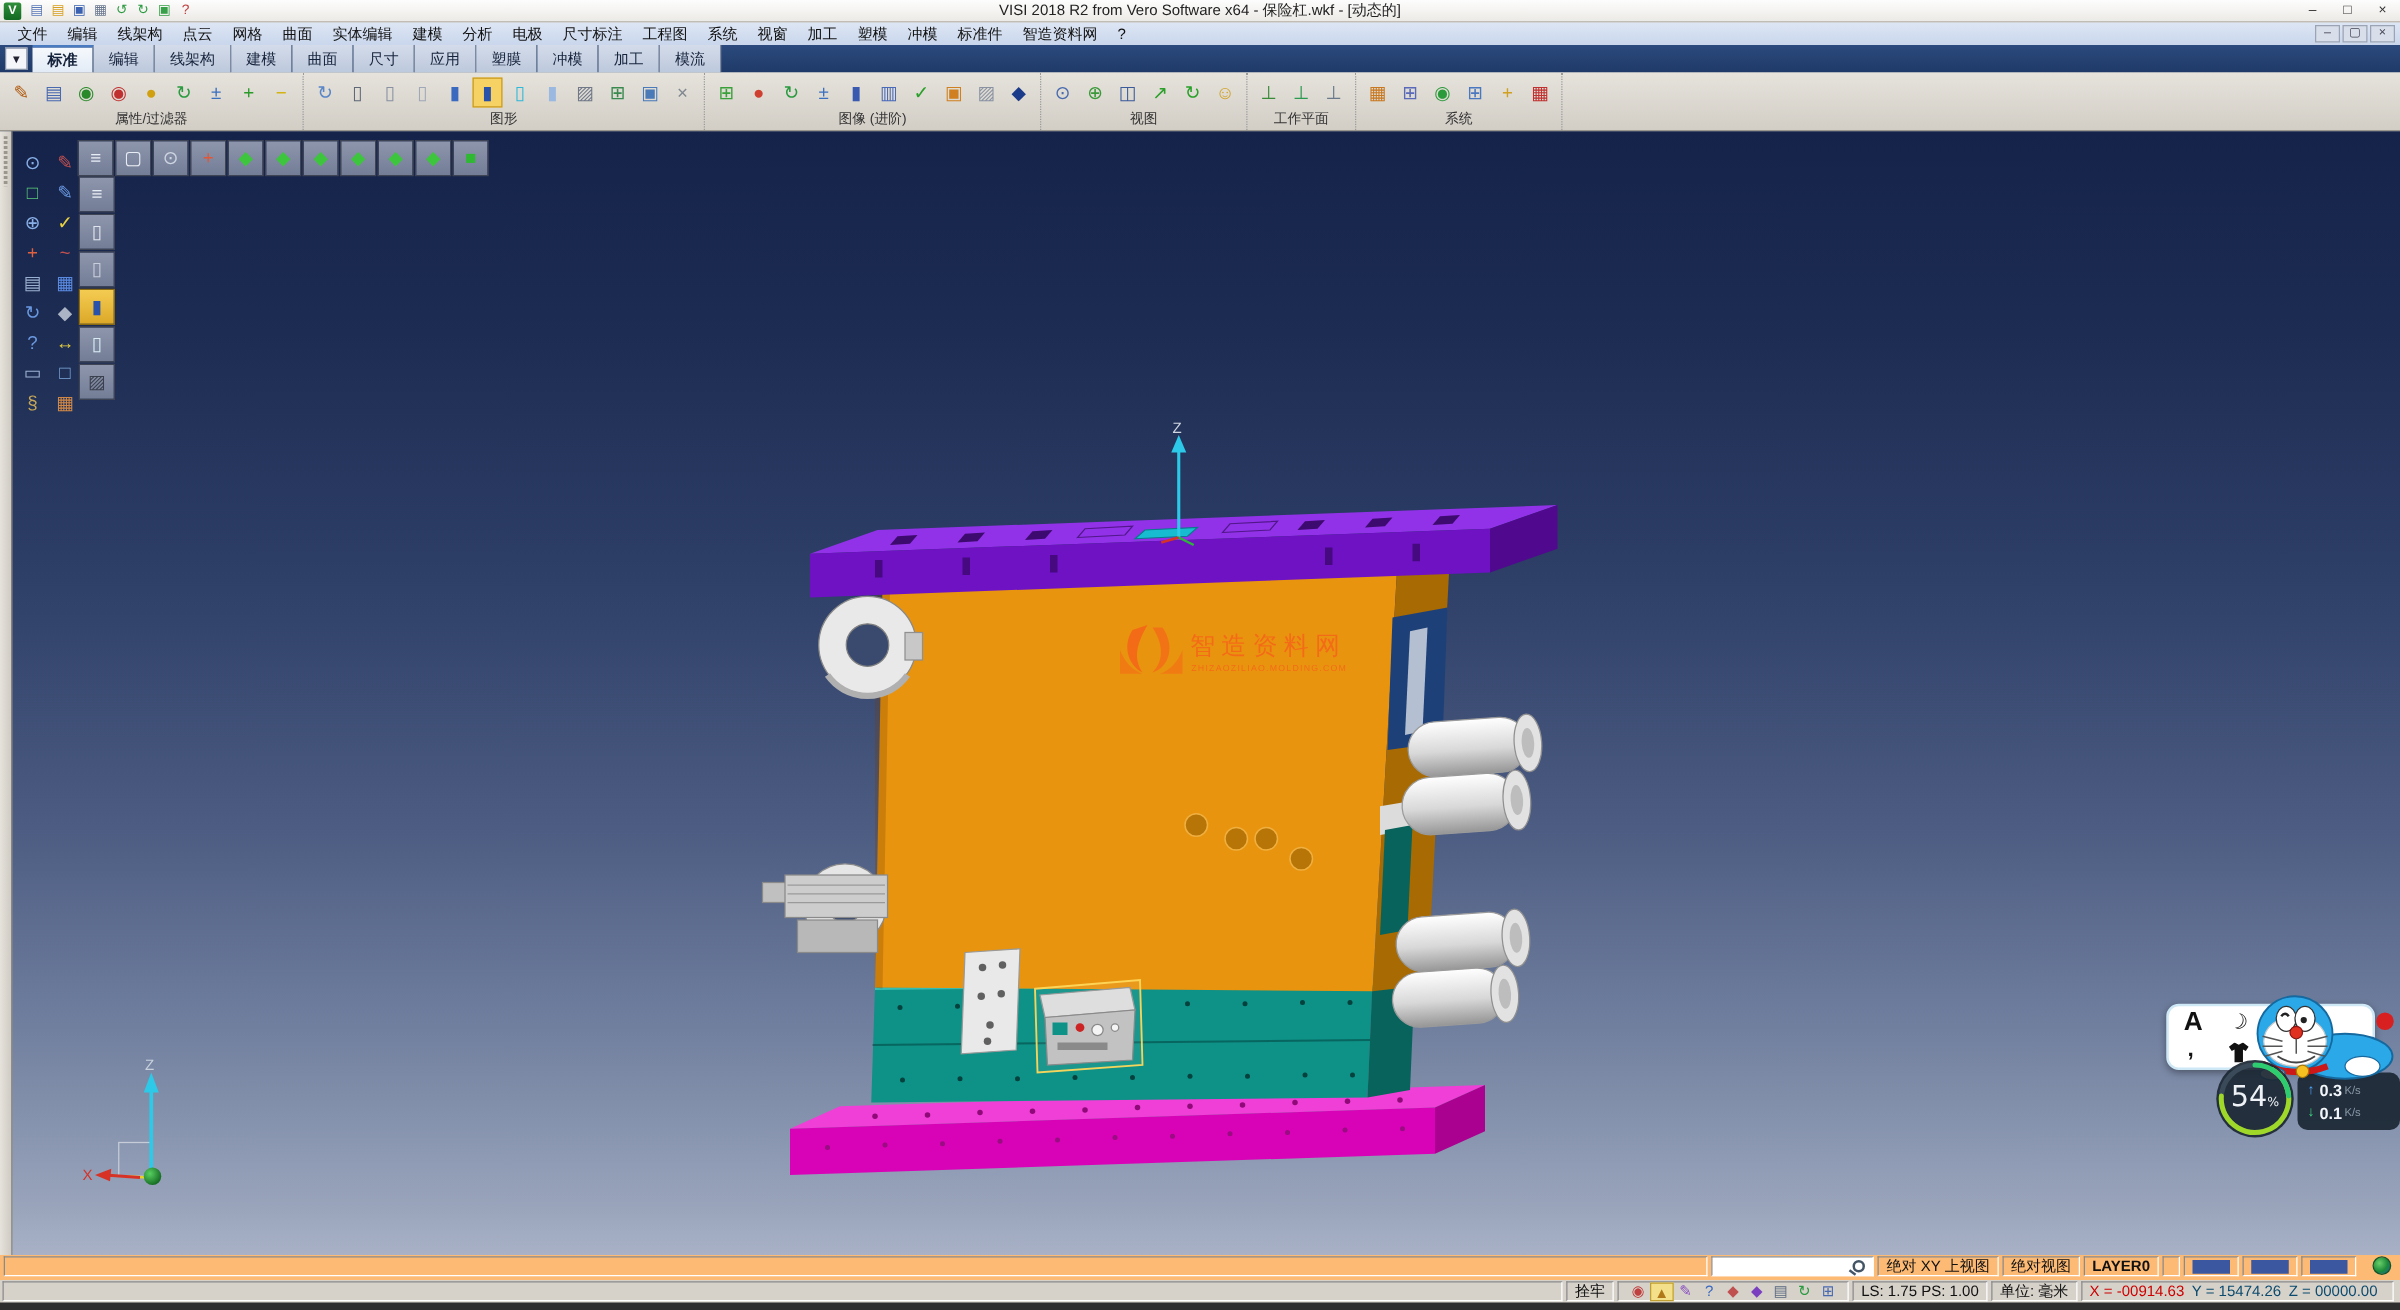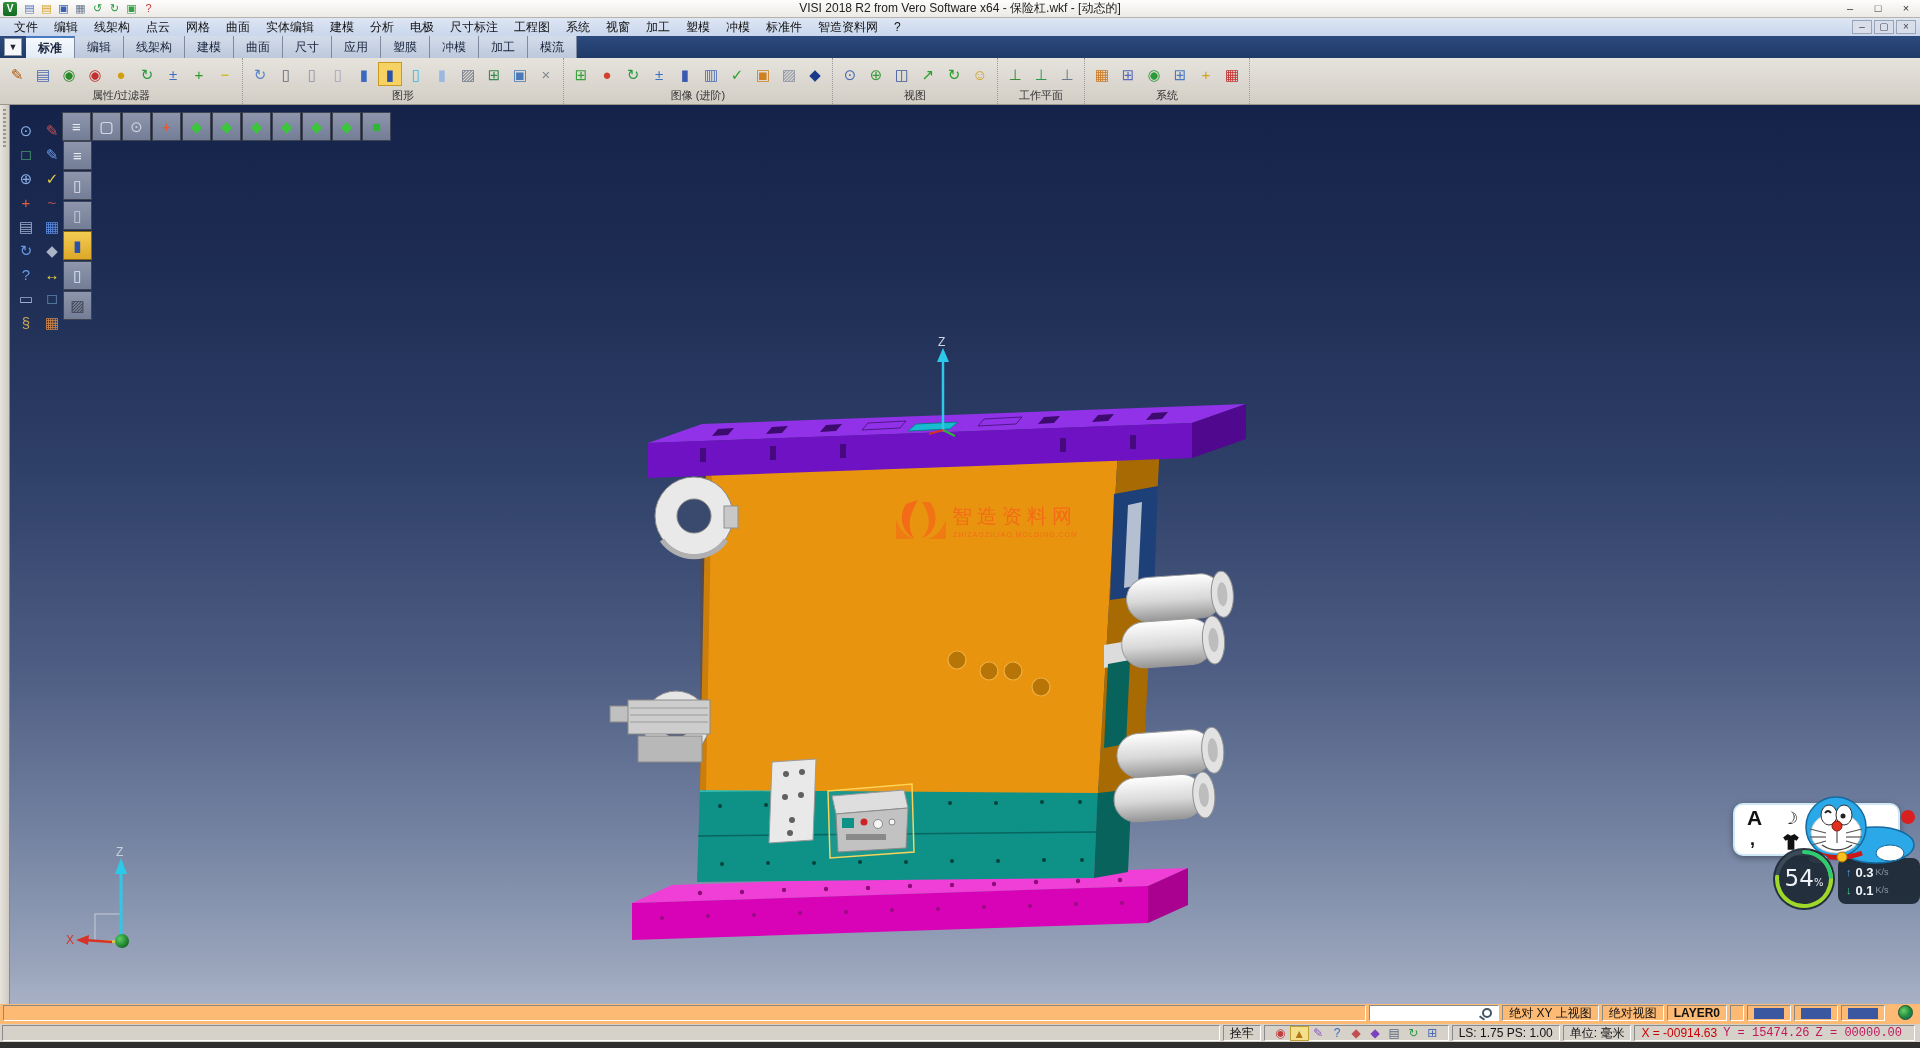--- a/index.html
+++ b/index.html
@@ -75,21 +75,21 @@
   .sb-search input { border:none; outline:none; width:104px; font-size:11px; background:transparent; }
   .mag-icon { width:10px; height:10px; border:2px solid #456; border-radius:50%; position:relative; }
   .mag-icon::after { content:""; position:absolute; left:-5px; top:7px; width:6px; height:2px;
     background:#456; transform:rotate(35deg); }
   .swatch { width:30px; height:11px; background:#3a57a0; }
   .globe-icon { width:15px; height:15px; border-radius:50%;
     background:radial-gradient(circle at 35% 35%,#6ad06a,#1d8a3a 55%,#1d5fae); border:1px solid #14532a; }
   .sb-icon { width:19px; height:15px; text-align:center; line-height:15px; font-size:12px; }
   .sb-icon.hl { background:#f4e08a; border:1px solid #c0a030; }
   .coord-x { color:#cc0000; margin-right:6px; }
-  .coord-y,.coord-z { color:#be185d; margin-right:6px;font-family:Liberation Mono, monospace; }
+  .coord-y,.coord-z { color:#0c4a6e; margin-right:6px; }
   .layer-bold { font-weight:bold; }
 
   
   .widget { position:absolute; z-index:50; }
   .w-card { left:1733px; top:803px; width:167px; height:53px; background:#fff;
     border:2px solid #cfe8f6; border-radius:10px; box-shadow:0 2px 6px rgba(0,0,0,.35); }
   .w-card .ec-a { position:absolute; left:12px; top:1px; font-size:21px; font-weight:bold; color:#111; }
   .w-card .ec-moon { position:absolute; left:48px; top:3px; font-size:17px; color:#111; transform:rotate(15deg); }
   .w-card .ec-comma { position:absolute; left:15px; top:24px; font-size:18px; font-weight:bold; color:#111; }
   .w-card .ec-shirt { position:absolute; left:47px; top:29px; }

